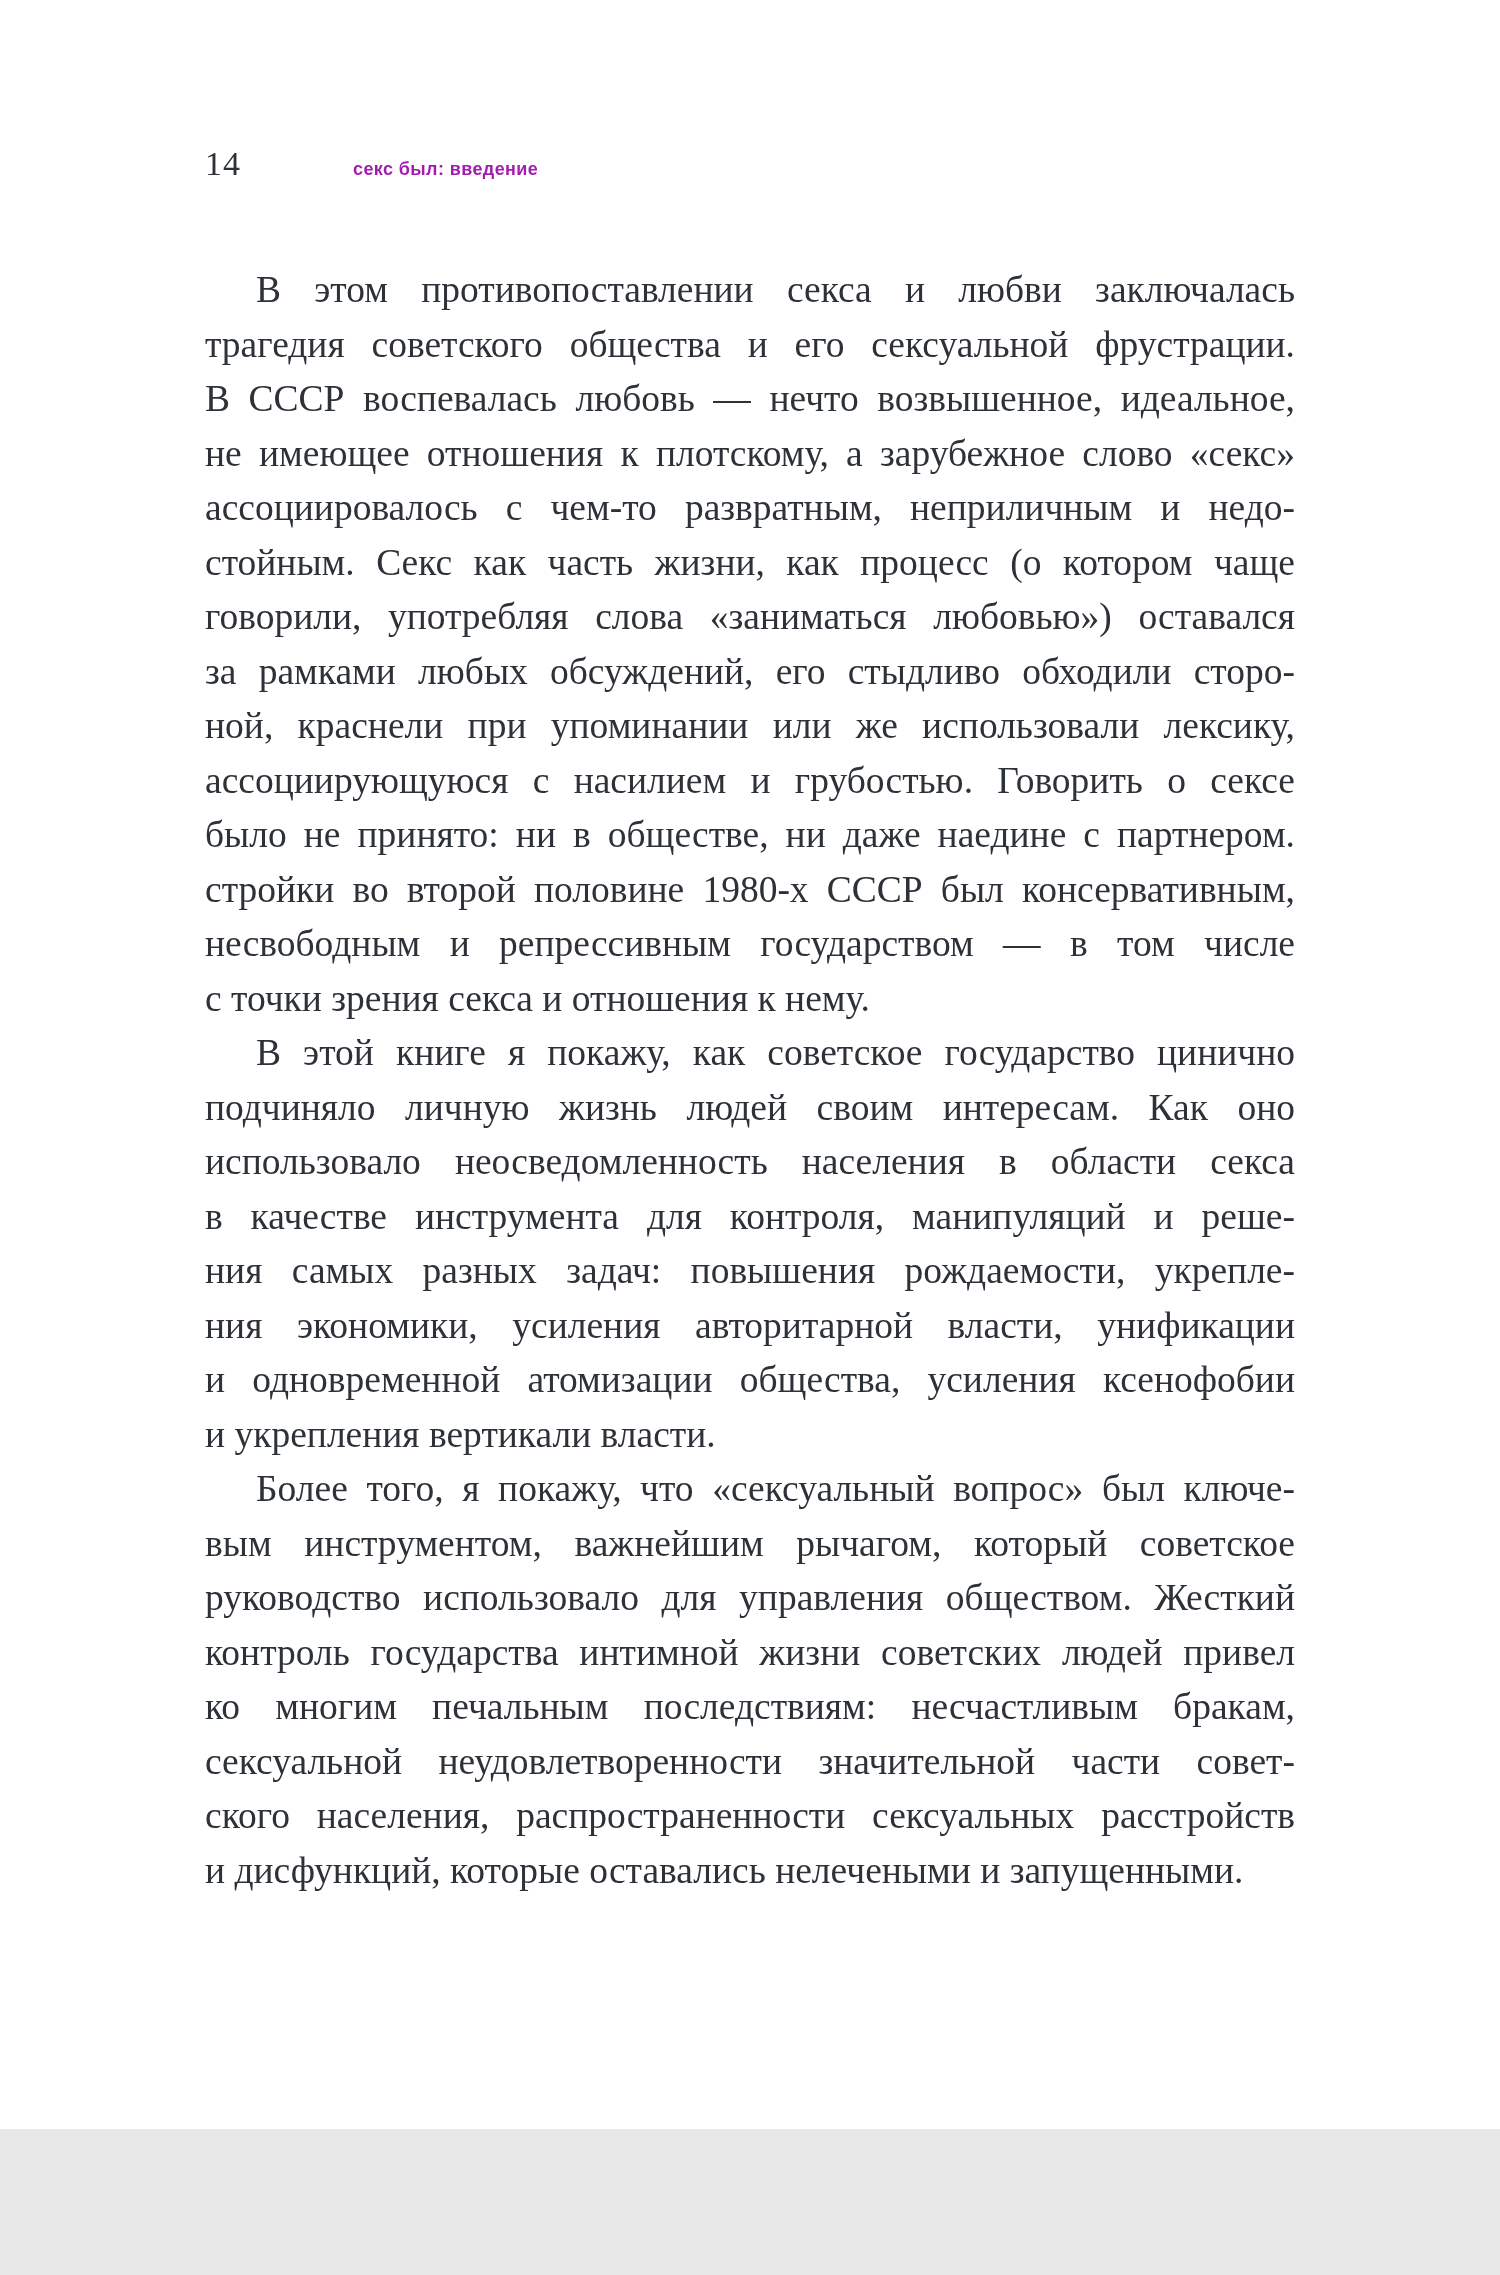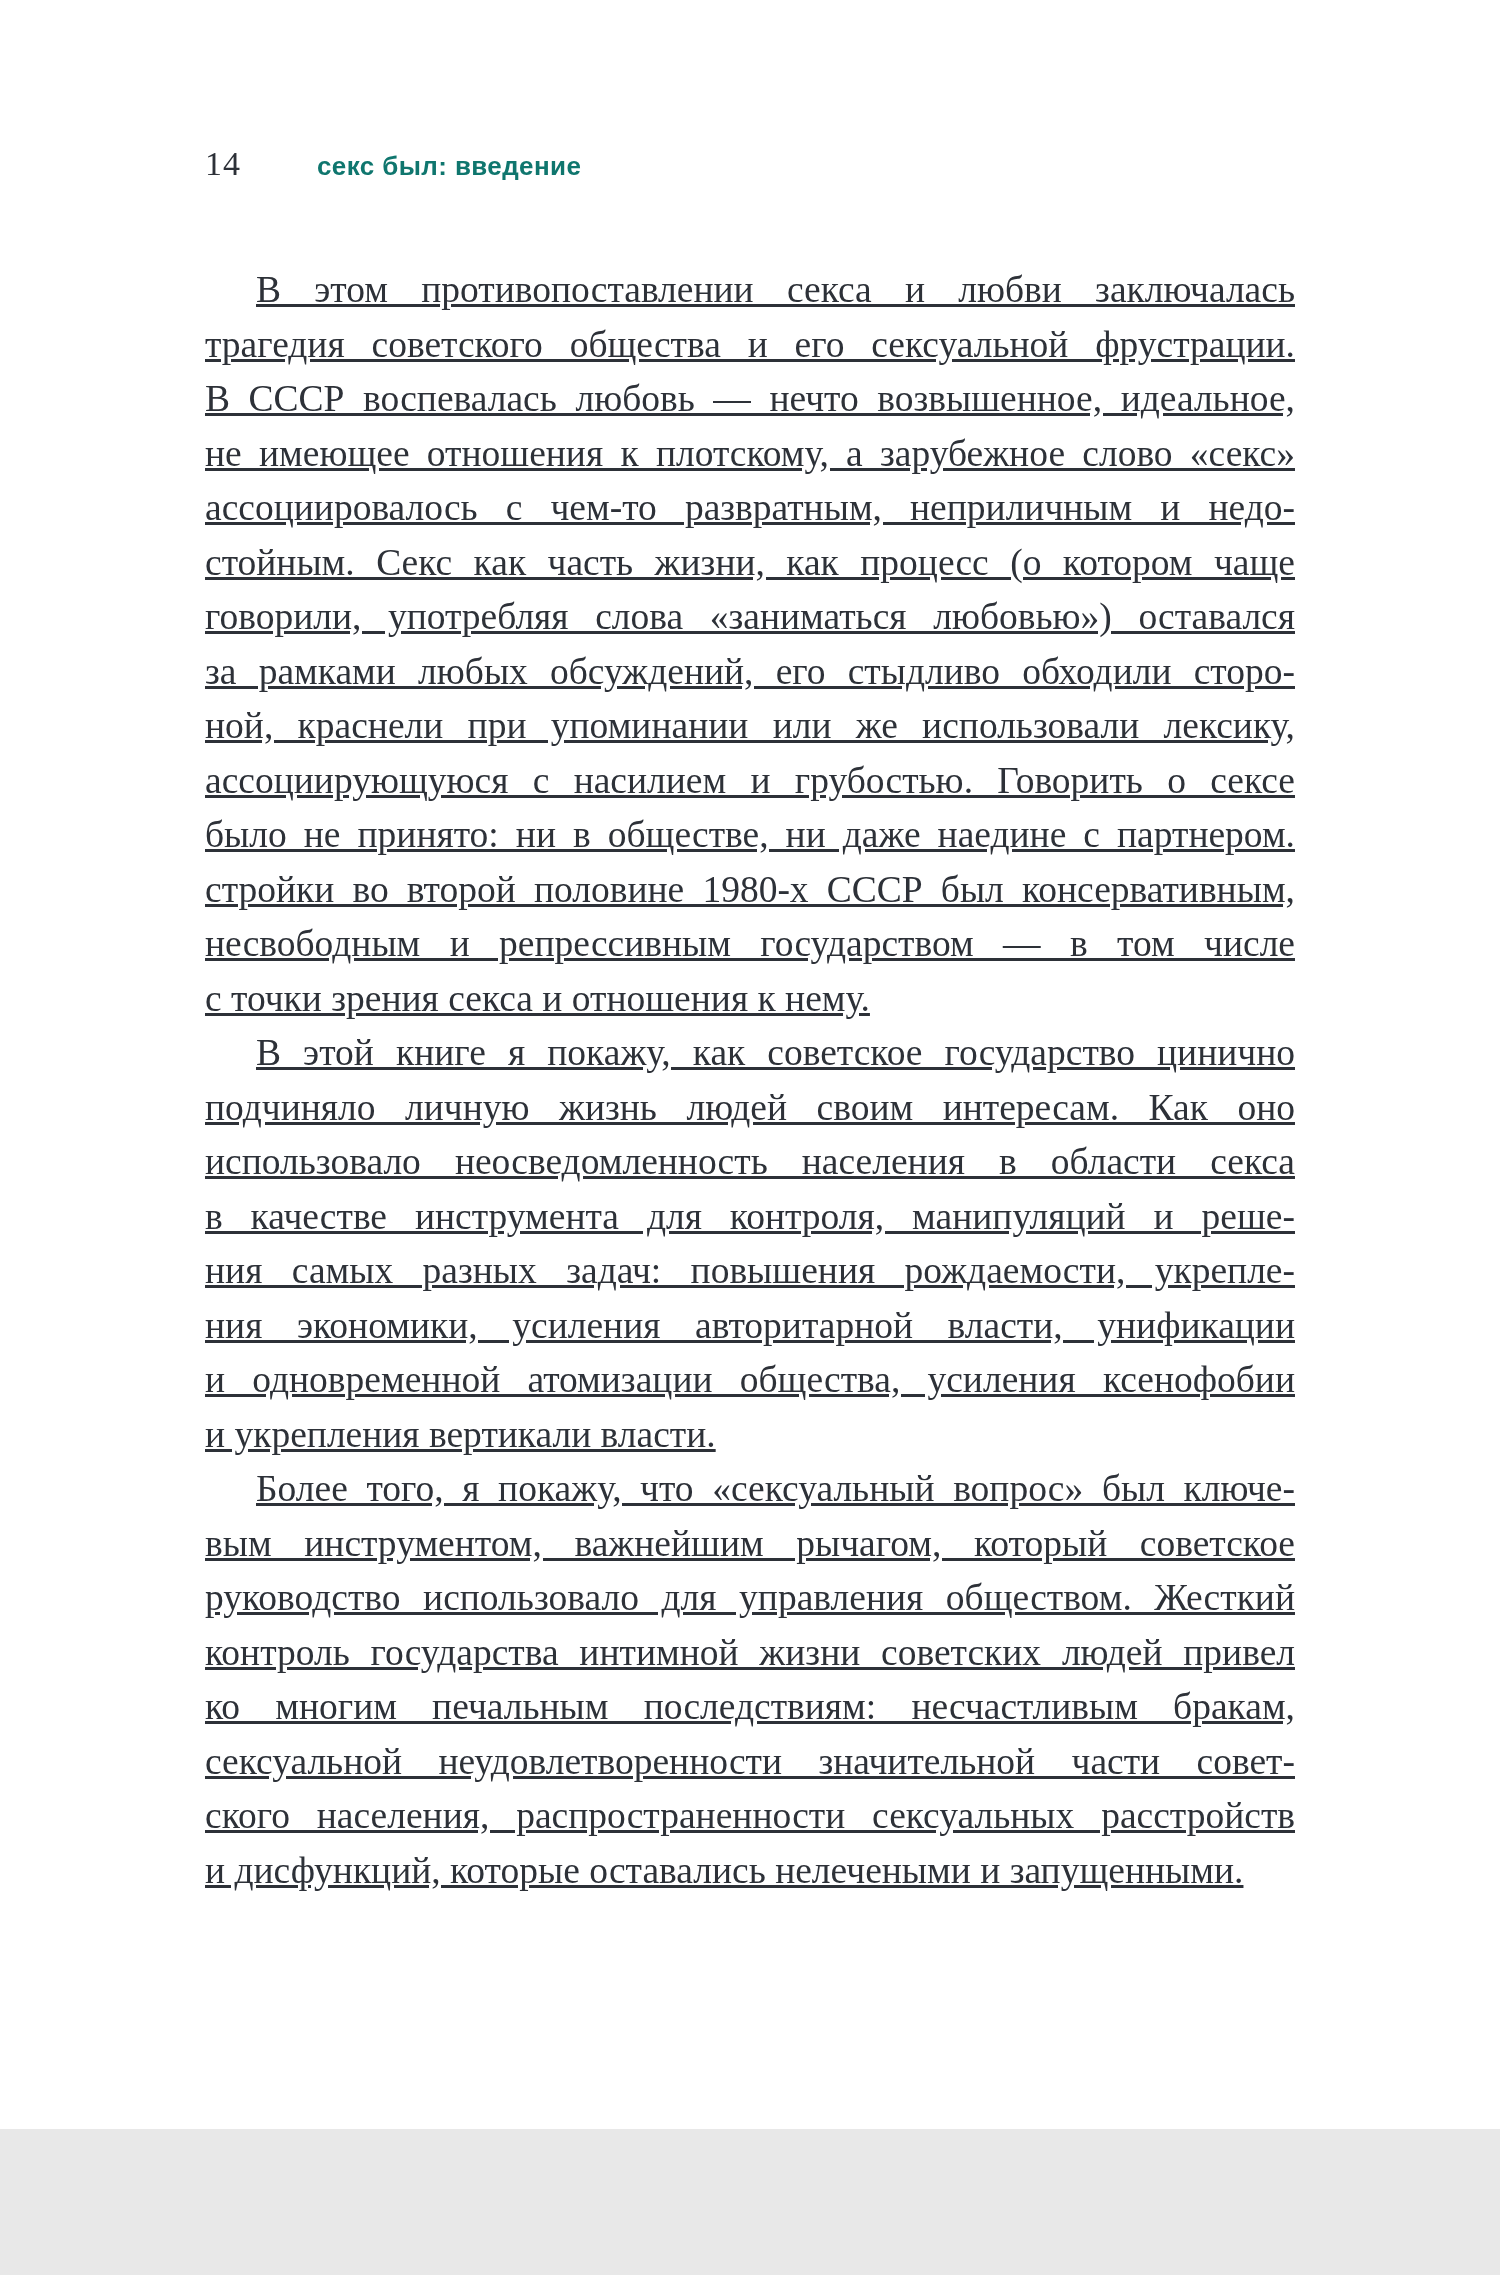--- a/index.html
+++ b/index.html
@@ -25,44 +25,43 @@
   }
   .page-number {
     font-family: "Liberation Serif", "DejaVu Serif", serif;
     font-size: 34px;
     line-height: 1.15;
     color: #2d3138;
     letter-spacing: 1px;
   }
   .running-title {
     font-family: "Liberation Sans", "DejaVu Sans", sans-serif;
-    font-size: 26px;
+    font-size: 18px;
     font-weight: 700;
     line-height: 1.15;
-    color: #0f766e;
+    color: #a21caf;
     letter-spacing: 0.4px;
-    margin-left: 76px;
+    margin-left: 112px;
   }
   .body-text {
     position: absolute;
     top: 263px;
     left: 205px;
     width: 1090px;
     font-family: "Liberation Serif", "DejaVu Serif", serif;
     font-size: 37.5px;
     line-height: 54.5px;
     color: #2d3138;
     font-kerning: normal;
   }
   .paragraph { margin: 0; }
   .line {
     text-align: justify;
     text-align-last: justify;
     white-space: normal;
-    text-decoration: underline;
   }
   .line.first {
     text-indent: 51px;
   }
   .line.para-end {
     text-align-last: left;
   }
 </style>
 </head>
 <body>

